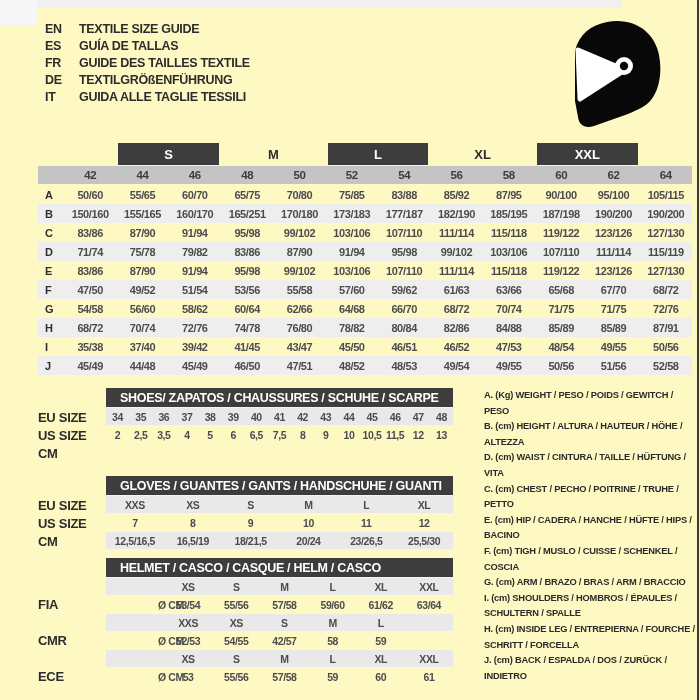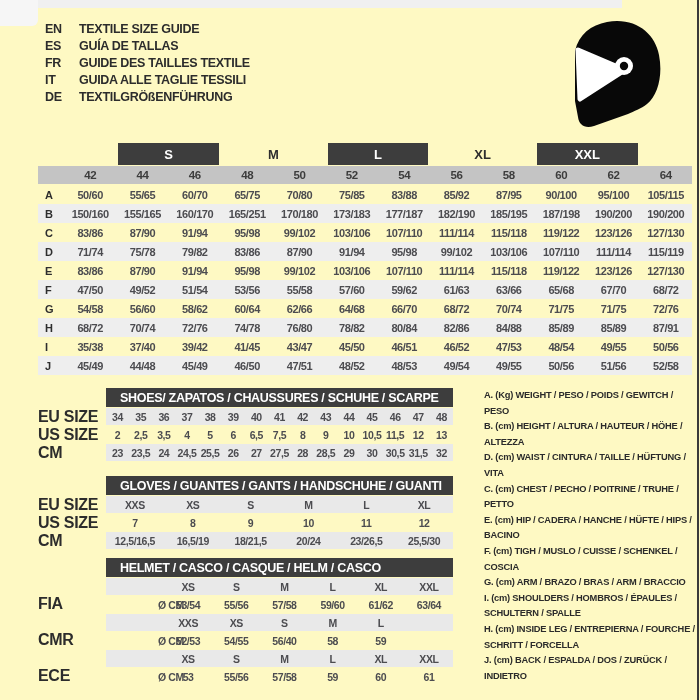--- a/index.html
+++ b/index.html
@@ -31,21 +31,21 @@
   .t-cell { display:flex; align-items:center; justify-content:center;
             font-size:11px; font-weight:bold; color:#4c4c50; letter-spacing:-0.4px; white-space:nowrap; }
   .t-letter { display:flex; align-items:center; justify-content:flex-start; padding-left:7px;
               font-size:11px; font-weight:bold; color:#2e2e2e; }
   .num-row .t-cell { color:#3d3d3d; font-size:11.5px; }
 
   
   .section { position:absolute; display:grid; grid-template-columns:68px 347px; }
   .sec-labels { padding-top:20px; }
   .sec-label { height:18px; display:flex; align-items:center;
-               font-size:16px; font-weight:bold; color:#2c2c2c; letter-spacing:-0.3px; white-space:nowrap; }
+               font-size:13px; font-weight:bold; color:#2c2c2c; letter-spacing:-0.3px; white-space:nowrap; }
   .sec-table { width:347px; }
   .sec-header { height:19px; background:#3d3d3d; color:#fff; display:flex; align-items:center;
                 padding-left:14px; font-size:12.5px; font-weight:bold; letter-spacing:-0.3px;
                 margin-bottom:1px; white-space:nowrap; }
   .sec-row { height:17px; margin-bottom:1px; display:grid; }
   .sec-row.gray { background:#e9e9e9; }
   .sec-row .t-cell { font-size:10.5px; }
   .shoes-row { grid-template-columns:repeat(15,1fr); }
   .gloves-row { grid-template-columns:repeat(6,1fr); }
   .helmet-row { grid-template-columns:58px repeat(6,1fr); }
@@ -72,26 +72,26 @@
       </div>
       <div class="lang-row">
         <div class="lang-code">ES</div>
         <div class="lang-text">GUÍA DE TALLAS</div>
       </div>
       <div class="lang-row">
         <div class="lang-code">FR</div>
         <div class="lang-text">GUIDE DES TAILLES TEXTILE</div>
       </div>
       <div class="lang-row">
+        <div class="lang-code">DE</div>
+        <div class="lang-text">TEXTILGRÖßENFÜHRUNG</div>
+      </div>
+      <div class="lang-row">
         <div class="lang-code">IT</div>
         <div class="lang-text">GUIDA ALLE TAGLIE TESSILI</div>
-      </div>
-      <div class="lang-row">
-        <div class="lang-code">DE</div>
-        <div class="lang-text">TEXTILGRÖßENFÜHRUNG</div>
       </div>
     </div>
 
   <svg class="helmet-svg" width="130" height="115" viewBox="0 0 130 115">
     <path d="M52 9 C 80 4 100 20 104 42 C 108 62 103 82 92 91 C 86 96 79 98 73 101 L 39 113 C 30 116 24 112 23 104 L 20 88 L 20 38 C 24 21 36 12 52 9 Z" fill="#080808"></path>
     <path d="M23 37 L 70 57 L 25 86 Z" fill="#ffffff" stroke="#ffffff" stroke-width="5" stroke-linejoin="round"></path>
     <circle cx="69" cy="53" r="9" fill="#ffffff"></circle>
     <circle cx="69" cy="53" r="4.2" fill="#080808"></circle>
   </svg>
 
@@ -308,37 +308,20 @@
             <div class="t-cell">6,5</div>
             <div class="t-cell">7,5</div>
             <div class="t-cell">8</div>
             <div class="t-cell">9</div>
             <div class="t-cell">10</div>
             <div class="t-cell">10,5</div>
             <div class="t-cell">11,5</div>
             <div class="t-cell">12</div>
             <div class="t-cell">13</div>
           </div>
-          <div class="sec-row shoes-row gray">
-            <div class="t-cell">23</div>
-            <div class="t-cell">23,5</div>
-            <div class="t-cell">24</div>
-            <div class="t-cell">24,5</div>
-            <div class="t-cell">25,5</div>
-            <div class="t-cell">26</div>
-            <div class="t-cell">27</div>
-            <div class="t-cell">27,5</div>
-            <div class="t-cell">28</div>
-            <div class="t-cell">28,5</div>
-            <div class="t-cell">29</div>
-            <div class="t-cell">30</div>
-            <div class="t-cell">30,5</div>
-            <div class="t-cell">31,5</div>
-            <div class="t-cell">32</div>
-          </div>
         </div>
     </div>
   </div>
 
   <div class="section" style="left:38px; top:476px;">
     <div class="sec-labels" id="gloves-labels">
         <div class="sec-label">EU SIZE</div>
         <div class="sec-label">US SIZE</div>
         <div class="sec-label">CM</div>
       </div>
@@ -410,21 +393,21 @@
             <div class="t-cell">XS</div>
             <div class="t-cell">S</div>
             <div class="t-cell">M</div>
             <div class="t-cell">L</div>
             <div class="t-cell"></div>
           </div>
           <div class="sec-row helmet-row">
             <div class="t-cell unit-cell">Ø CM</div>
             <div class="t-cell">52/53</div>
             <div class="t-cell">54/55</div>
-            <div class="t-cell">56/40</div>
+            <div class="t-cell">42/57</div>
             <div class="t-cell">58</div>
             <div class="t-cell">59</div>
             <div class="t-cell"></div>
           </div>
           <div class="sec-row helmet-row gray">
             <div class="t-cell unit-cell"></div>
             <div class="t-cell">XS</div>
             <div class="t-cell">S</div>
             <div class="t-cell">M</div>
             <div class="t-cell">L</div>

